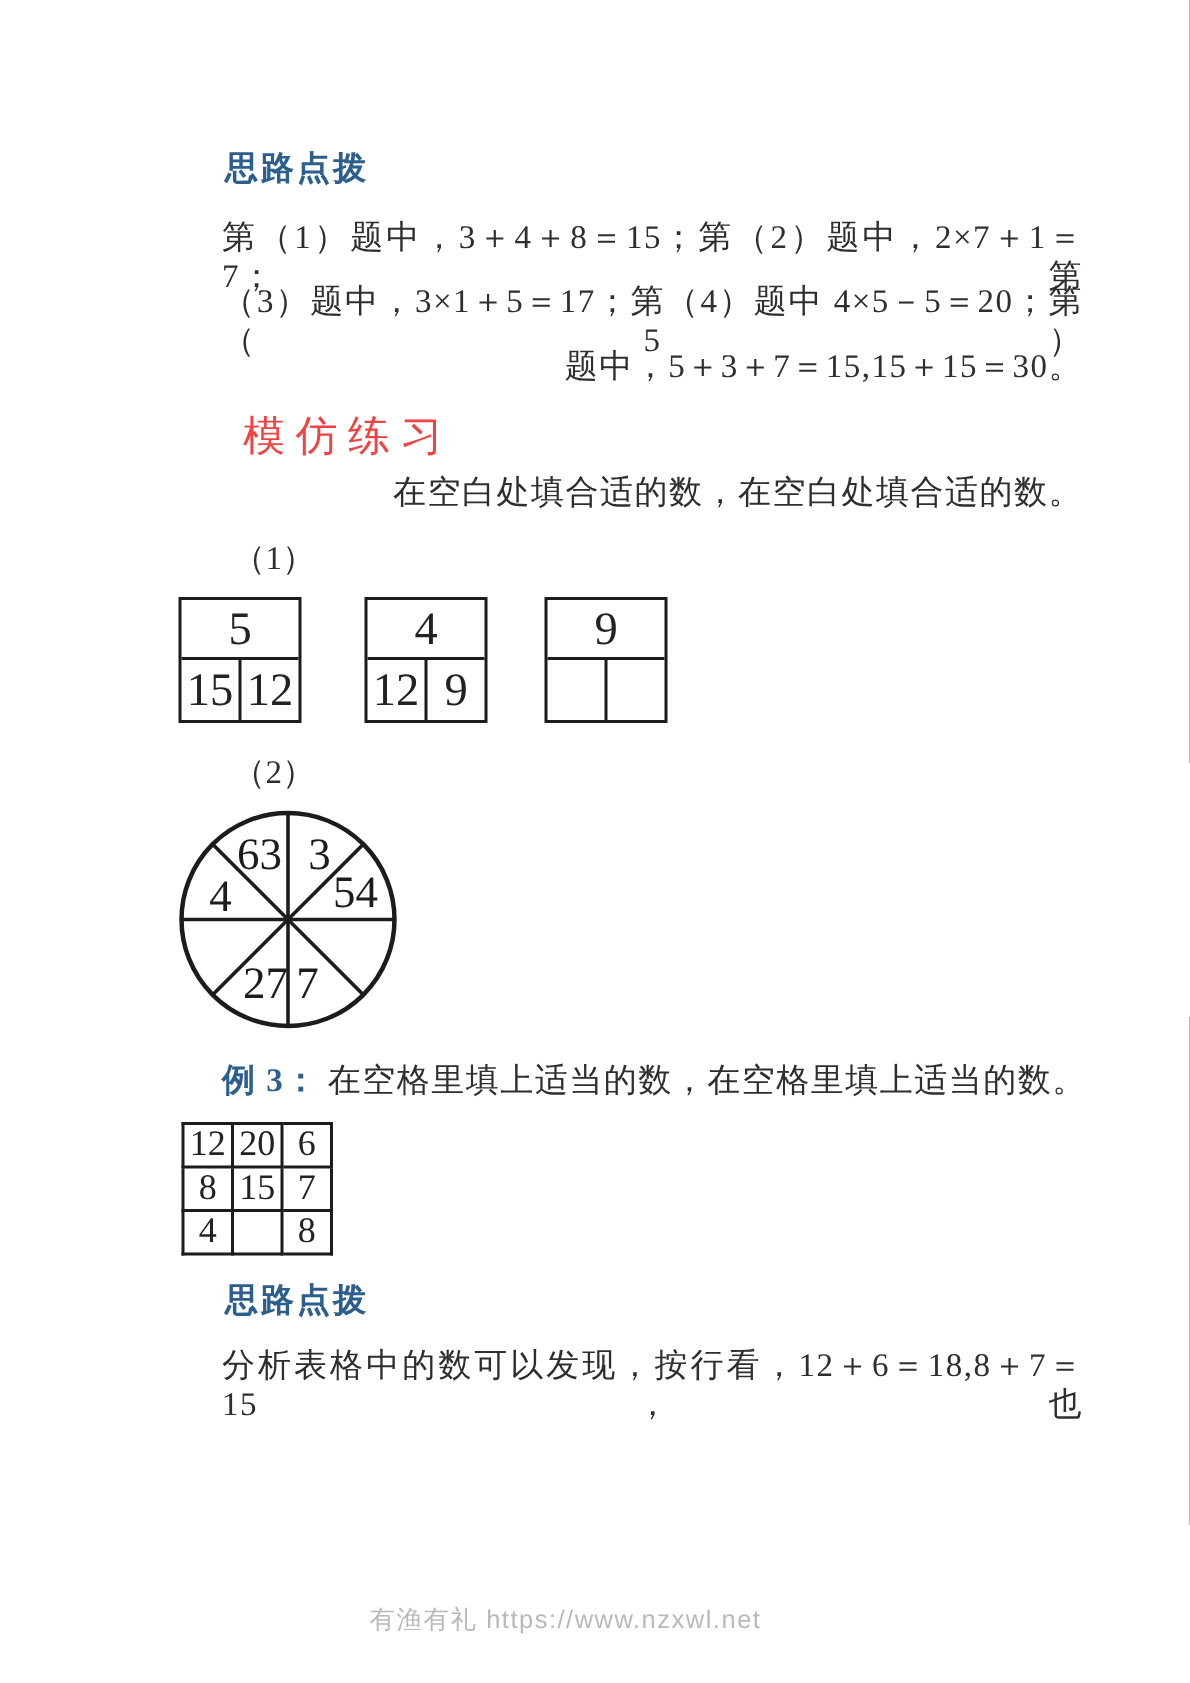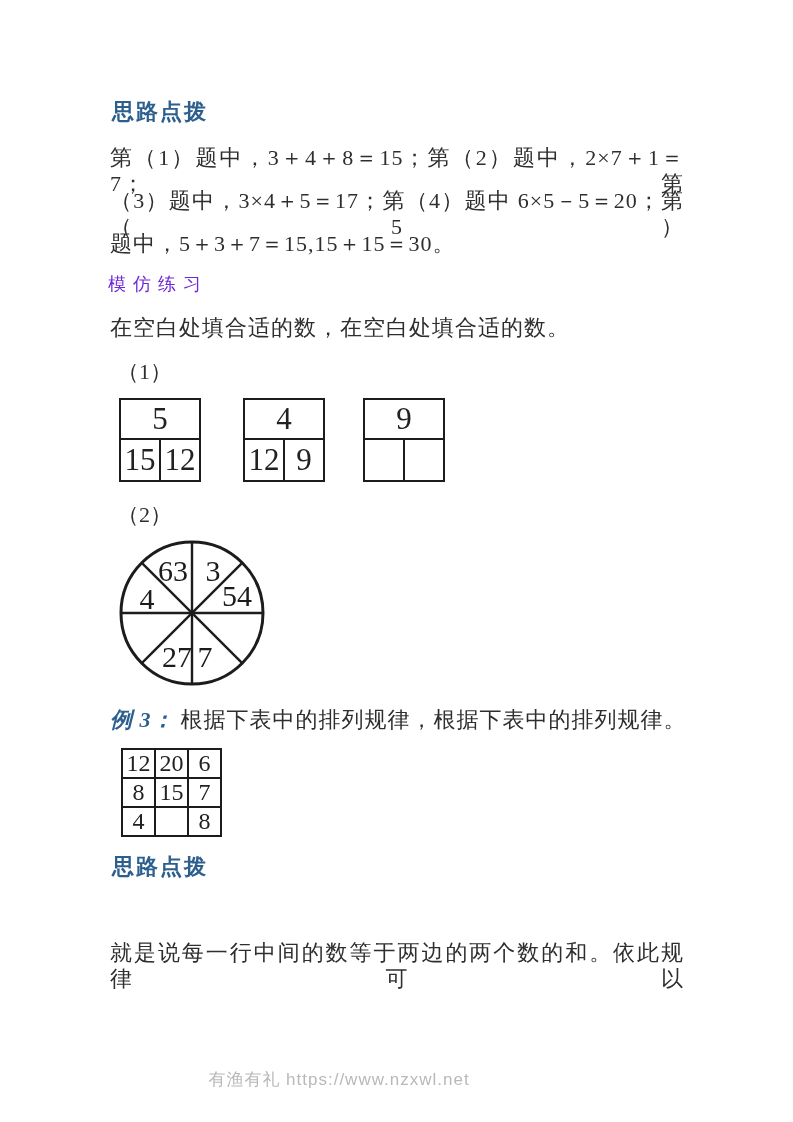--- a/index.html
+++ b/index.html
@@ -6,64 +6,64 @@
   #page {
     position: relative;
     width: 793px;
     height: 1122px;
     margin: 0 auto;
     background: #ffffff;
     overflow: hidden;
     font-family: "Liberation Serif", "DejaVu Serif", serif;
     color: #2e2e2e;
   }
-  .abs { position: absolute; }
+  .abs { position: absolute; margin-left: 38px; }
 
   
   .h-blue {
     left: 112px;
     font-size: 22px;
     font-weight: bold;
     color: #2d5f8e;
     letter-spacing: 2px;
     white-space: nowrap;
   }
   .h-lavender {
-    left: 108px;
-    font-size: 18px;
-    color: #6d28d9;
+    left: 124px;
+    font-size: 28px;
+    color: #ef4444;
     letter-spacing: 7px;
     white-space: nowrap;
   }
 
   
   .line {
     left: 110px;
     width: 574px;
     font-size: 22px;
     line-height: 26px;
     letter-spacing: 1px;
     color: #2e2e2e;
     white-space: nowrap;
+    text-align: right;
   }
   .line.justify {
     text-align: justify;
     text-align-last: justify;
     white-space: normal;
   }
   .item-label {
     left: 117px;
     font-size: 22px;
     color: #2e2e2e;
   }
   .ex-label {
     font-weight: bold;
     color: #2d5f8e;
     margin-right: 6px;
-    font-style: italic;
   }
 
   
   .fig-table {
     position: absolute;
     top: 398px;
     width: 82px;
     height: 84px;
     border: 2px solid #1c1c1c;
     box-sizing: border-box;
@@ -129,21 +129,21 @@
   }
 </style>
 </head>
 <body>
 
 <div id="page">
 
   <div class="abs h-blue" style="top:97px">思路点拨</div>
 
   <div class="abs line justify" style="top:145px">第（1）题中，3＋4＋8＝15；第（2）题中，2×7＋1＝7；第</div>
-  <div class="abs line justify" style="top:188px">（3）题中，3×4＋5＝17；第（4）题中 6×5－5＝20；第（5）</div>
+  <div class="abs line justify" style="top:188px">（3）题中，3×1＋5＝17；第（4）题中 4×5－5＝20；第（5）</div>
   <div class="abs line" style="top:231px">题中，5＋3＋7＝15,15＋15＝30。</div>
 
   <div class="abs h-lavender" style="top:272px">模仿练习</div>
 
   <div class="abs line" style="top:315px">在空白处填合适的数，在空白处填合适的数。</div>
 
   <div class="abs item-label" style="top:357px">（1）</div>
 
   <div class="fig-table" style="left:119px">
     <div class="ft-top">5</div>
@@ -177,21 +177,21 @@
     <line x1="124.2" y1="23.8" x2="23.8" y2="124.2" stroke="#1c1c1c" stroke-width="2.4"></line>
     <text x="55" y="31" text-anchor="middle" dominant-baseline="central">63</text>
     <text x="95" y="31" text-anchor="middle" dominant-baseline="central">3</text>
     <text x="29" y="59" text-anchor="middle" dominant-baseline="central">4</text>
     <text x="119" y="56" text-anchor="middle" dominant-baseline="central">54</text>
     <text x="59" y="117" text-anchor="middle" dominant-baseline="central">27</text>
     <text x="87" y="117" text-anchor="middle" dominant-baseline="central">7</text>
   </svg>
 
   <div class="abs line" style="top:707px">
-    <span class="ex-label">例 3：</span><span>根据下表中的排列规律，根据下表中的排列规律。</span>
+    <span class="ex-label">例 3：</span><span>在空格里填上适当的数，在空格里填上适当的数。</span>
   </div>
 
   <table class="grid-table">
     <tbody>
       <tr>
         <td>12</td>
         <td>20</td>
         <td>6</td>
       </tr>
       <tr>
@@ -202,17 +202,17 @@
       <tr>
         <td>4</td>
         <td></td>
         <td>8</td>
       </tr>
     </tbody>
   </table>
 
   <div class="abs h-blue" style="top:852px">思路点拨</div>
 
-  <div class="abs line justify" style="top:940px">就是说每一行中间的数等于两边的两个数的和。依此规律可以</div>
+  <div class="abs line justify" style="top:897px">分析表格中的数可以发现，按行看，12＋6＝18,8＋7＝15，也</div>
 
   <div id="footer" class="abs">有渔有礼 https://www.nzxwl.net</div>
 
 </div>
 
 </body></html>

